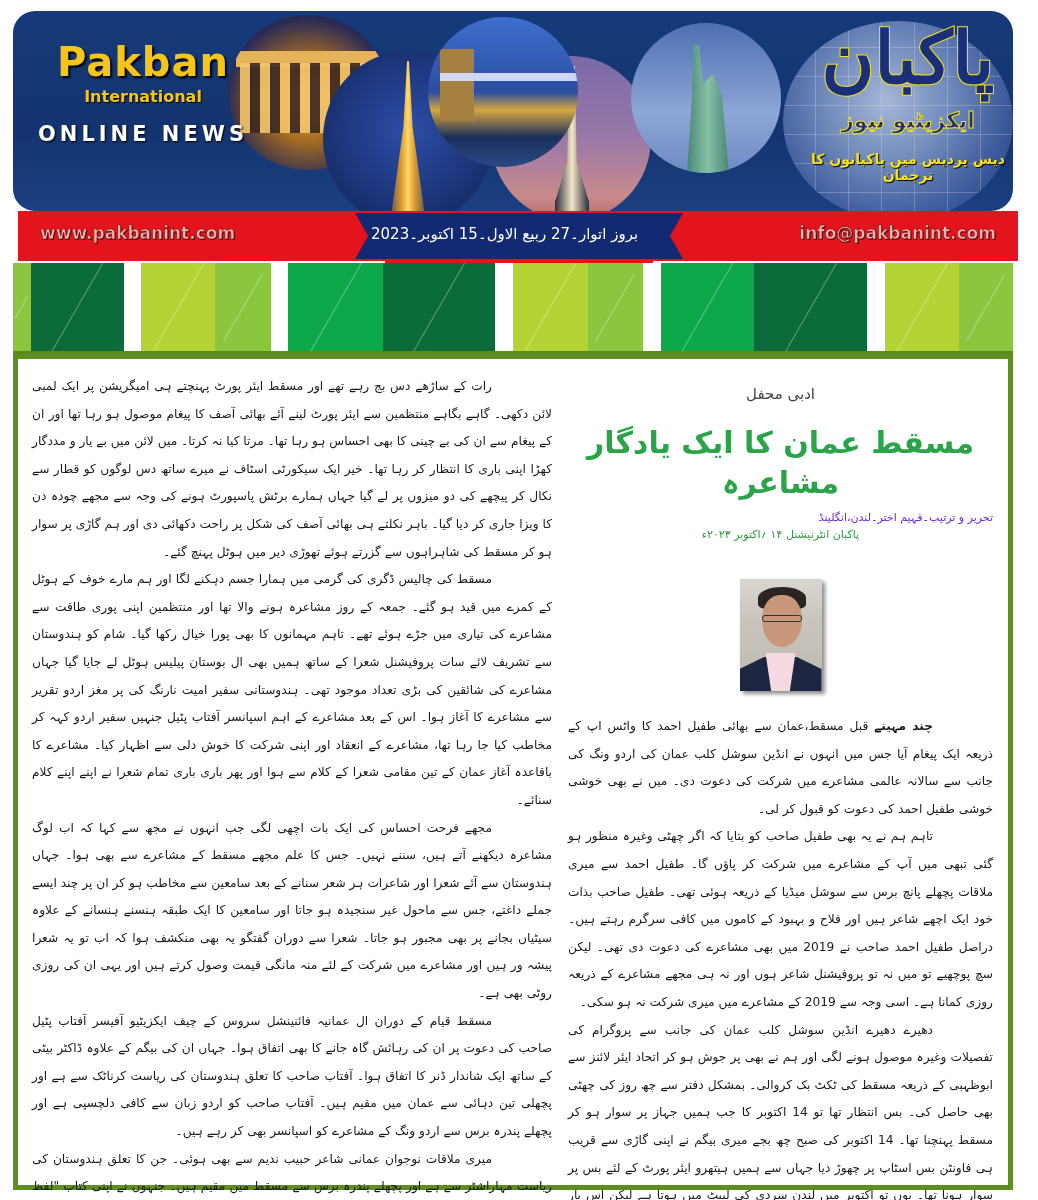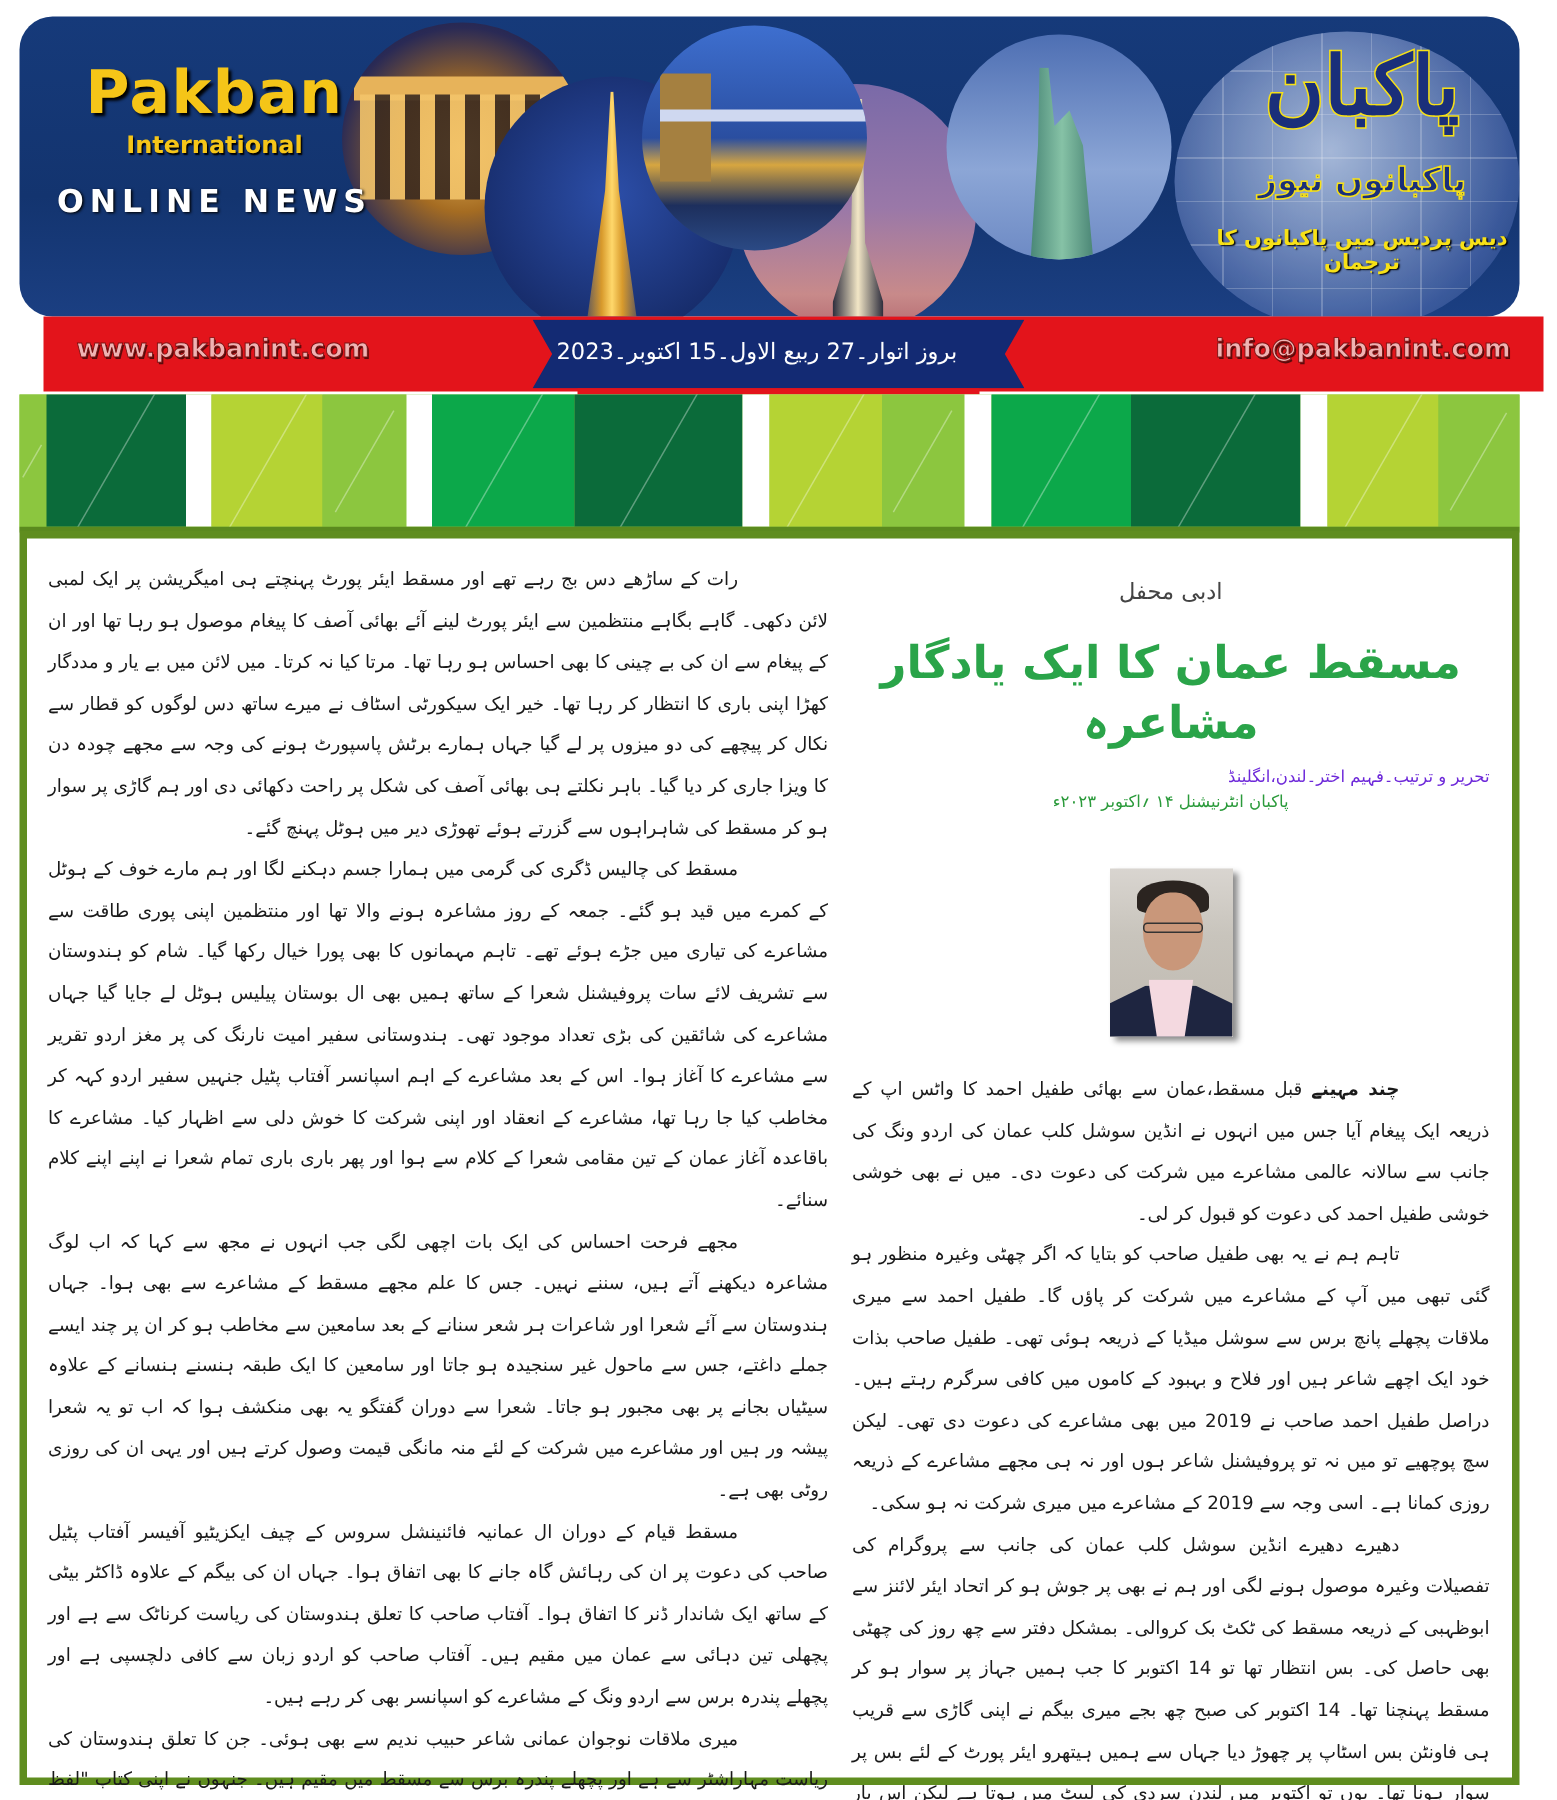--- a/index.html
+++ b/index.html
@@ -55,34 +55,34 @@
 
   .globe { position: absolute; left: 770px; top: 10px; width: 230px; height: 200px;
     border-radius: 50%;
     background: radial-gradient(circle at 45% 40%, #b5c6e3 0%, #7d95c4 35%, #3f5d9f 70%, #163a7a 100%); opacity: .9; }
   .globe-grid { position:absolute; inset:0; border-radius:50%;
     background:
       repeating-linear-gradient(0deg, transparent 0 28px, rgba(255,255,255,.25) 28px 29px),
       repeating-linear-gradient(90deg, transparent 0 32px, rgba(255,255,255,.25) 32px 33px); }
   .brand-ur { position: absolute; left: 795px; top: 10px; width: 200px; text-align: center; direction: rtl; }
   .brand-ur .big {
-    font-family: Liberation Sans, sans-serif; font-weight: bold; font-size: 54px; line-height: 74px;
+    font-family: Liberation Sans, sans-serif; font-weight: bold; font-size: 72px; line-height: 74px;
     color: #1a2f7a; -webkit-text-stroke: 2px #f7e117; paint-order: stroke fill;
   }
   .brand-ur .mid {
     font-family: "DejaVu Sans", sans-serif; font-weight: bold; font-size: 22px; line-height: 36px;
     color: #1a2f7a; -webkit-text-stroke: 1px #f7e117; margin-top: 8px;
   }
   .brand-ur .tag {
     font-family: "DejaVu Sans", sans-serif; font-weight: bold; font-size: 14px; color: #f7e117;
     margin-top: 12px; text-shadow: 1px 1px 1px #000;
   }
 
   
-  .ribbon { position: absolute; left: 29px; top: 211px; width: 1000px; height: 50px; background: #e3141b; }
+  .ribbon { position: absolute; left: 18px; top: 211px; width: 1000px; height: 50px; background: #e3141b; }
   .ribbon .web, .ribbon .email {
     position: absolute; top: 12px; font-family: "DejaVu Sans", sans-serif; font-weight: bold;
     font-size: 17px; color: #f0b3b3; -webkit-text-stroke: 0.6px #7a1010; text-shadow: 1px 1px 0 #5a0b0b;
   }
   .ribbon .web { left: 22px; }
   .ribbon .email { right: 22px; }
   .date-banner { position: absolute; left: 355px; top: 213px; width: 328px; height: 50px; }
   .date-banner .band { position: absolute; left: 0; top: 0; width: 100%; height: 46px; background: #132a73;
     clip-path: polygon(0 0, 100% 0, 96% 50%, 100% 100%, 0 100%, 4% 50%); }
   .date-banner .text { position: absolute; left: 16px; right: 0; top: 12px; text-align: left; direction: rtl;
@@ -155,21 +155,21 @@
     </div>
 
   <div class="brand-en">
     <div class="pakban">Pakban</div>
     <div class="intl">International</div>
     <div class="online">ONLINE NEWS</div>
   </div>
 
   <div class="brand-ur">
     <div class="big">پاکبان</div>
-    <div class="mid">پاکبانوں نیوز</div>
+    <div class="mid">ایکزیٹیو نیوز</div>
     <div class="tag">دیس پردیس میں پاکبانوں کا ترجمان</div>
   </div>
 </div>
 
 <div class="ribbon">
   <span class="web">www.pakbanint.com</span>
   <span class="email">info@pakbanint.com</span>
 </div>
 <div class="date-banner">
   <div class="band"></div>

